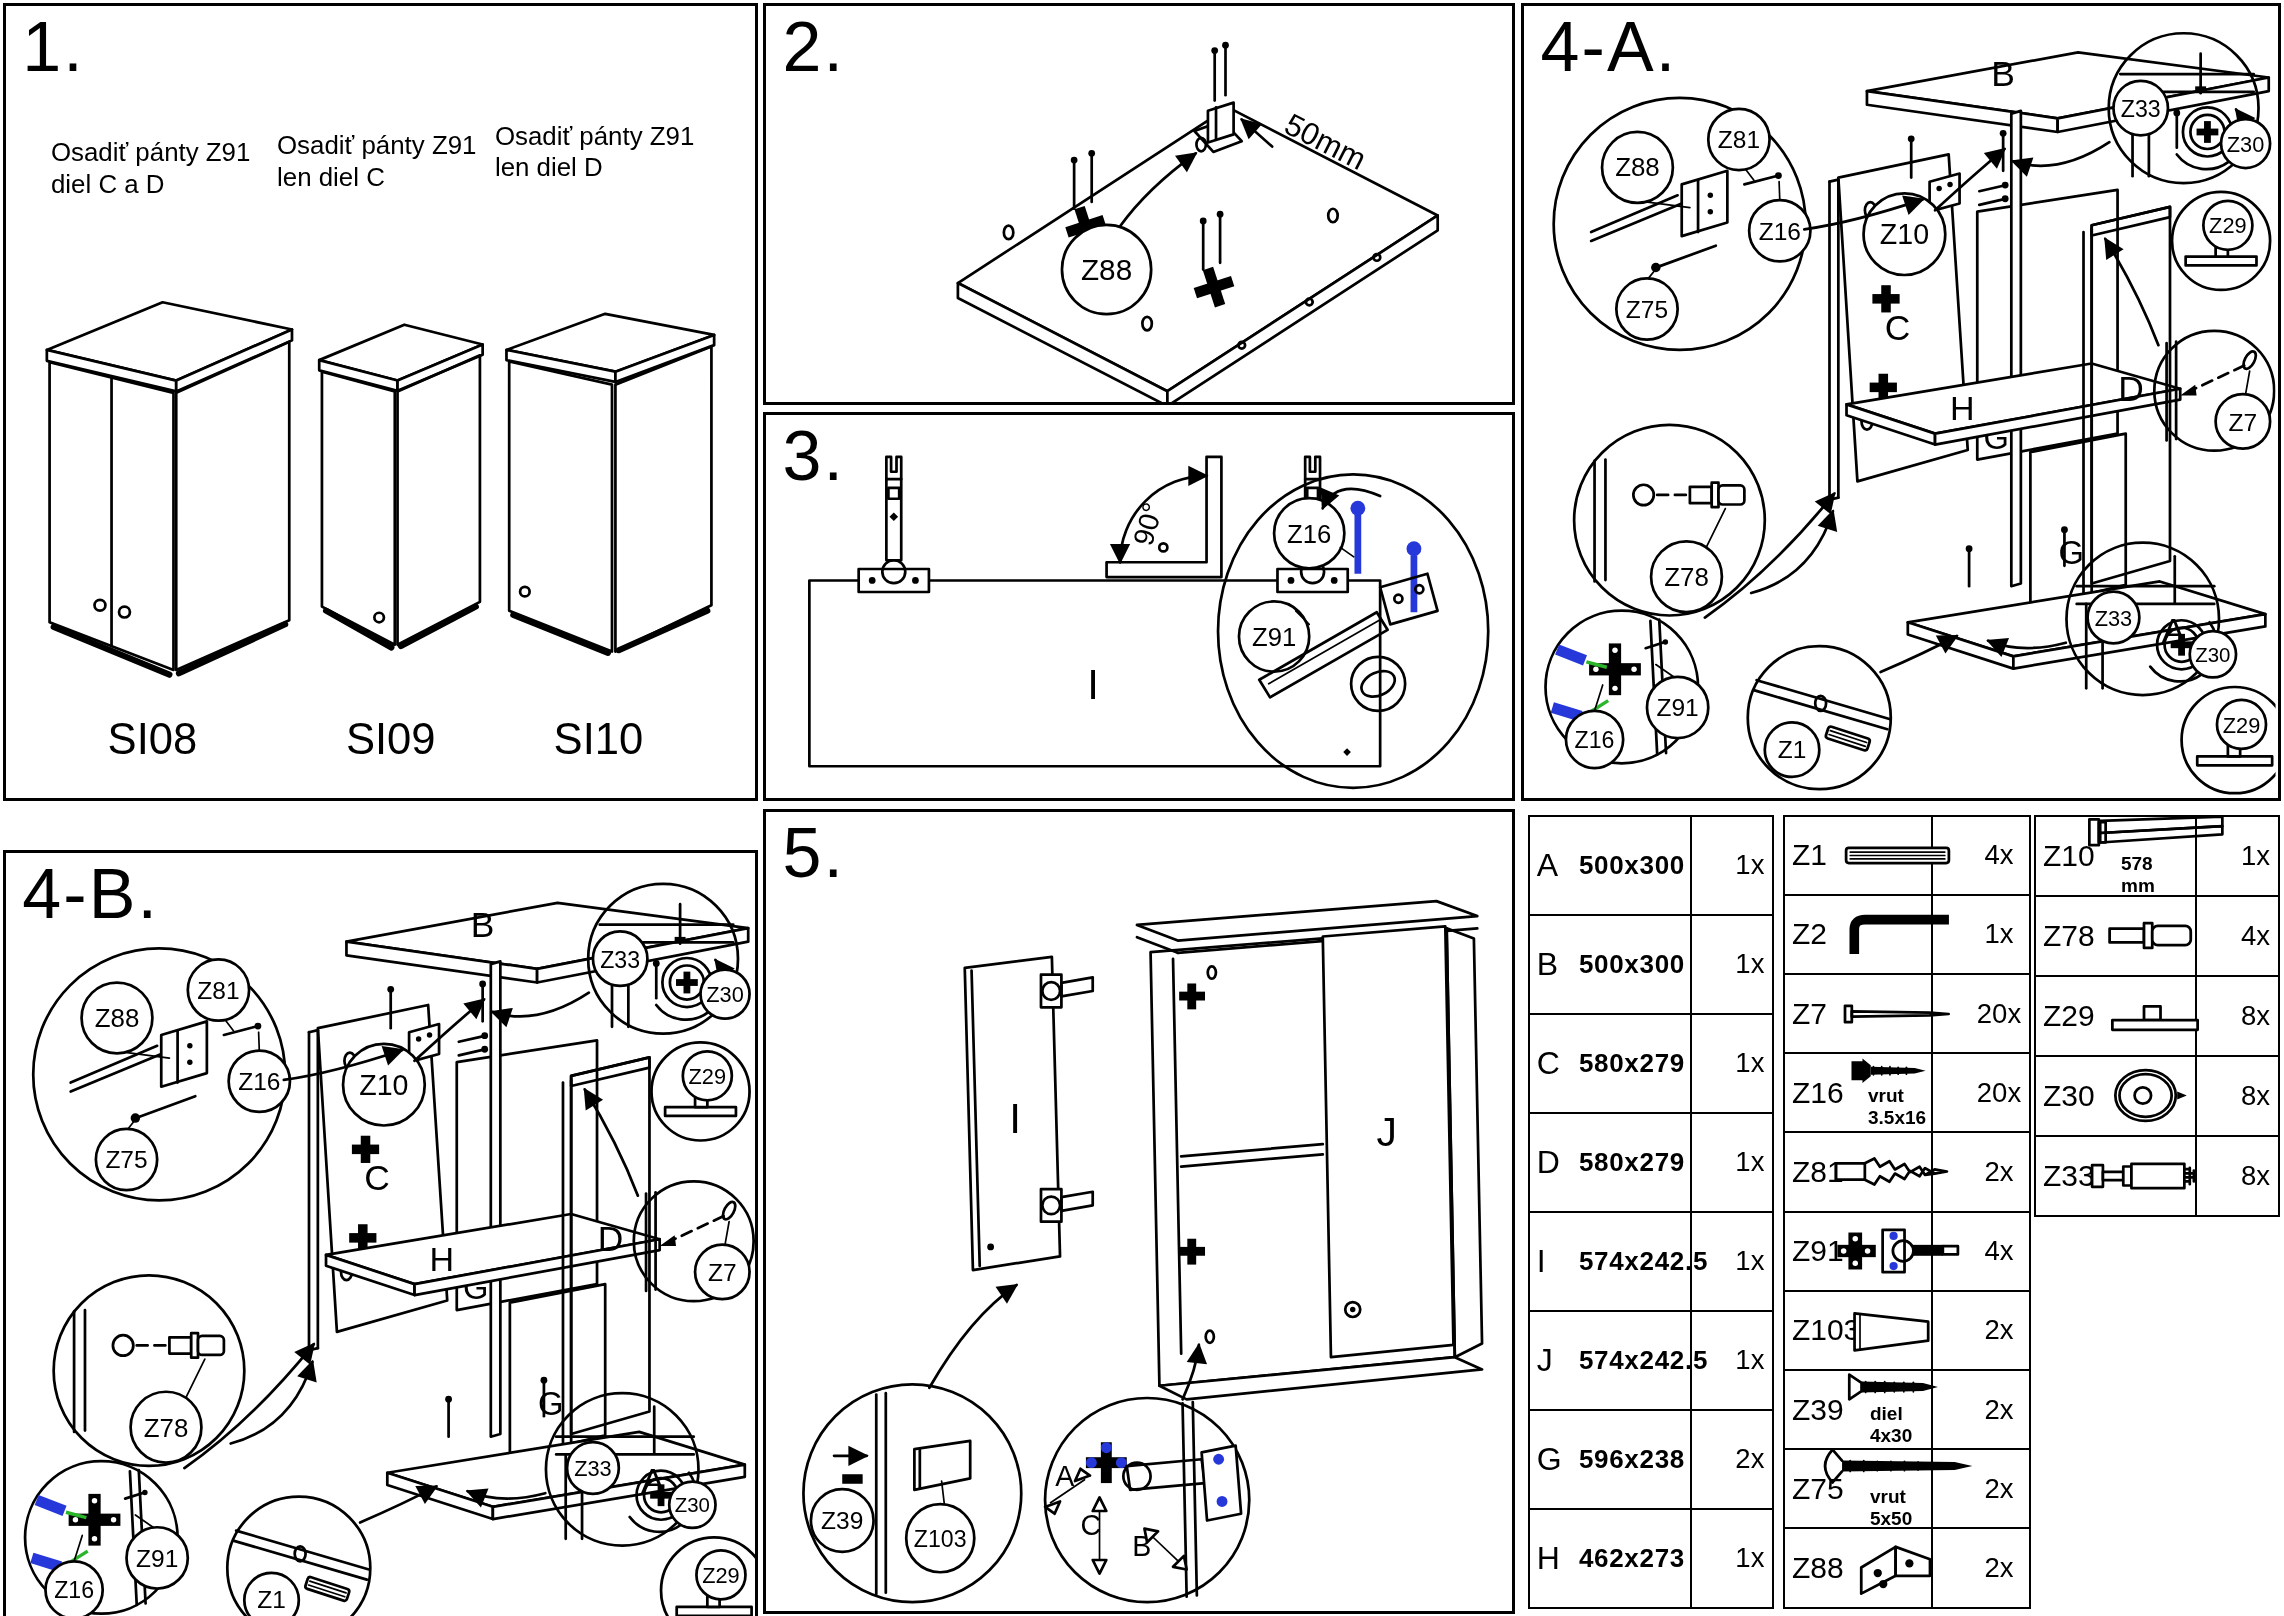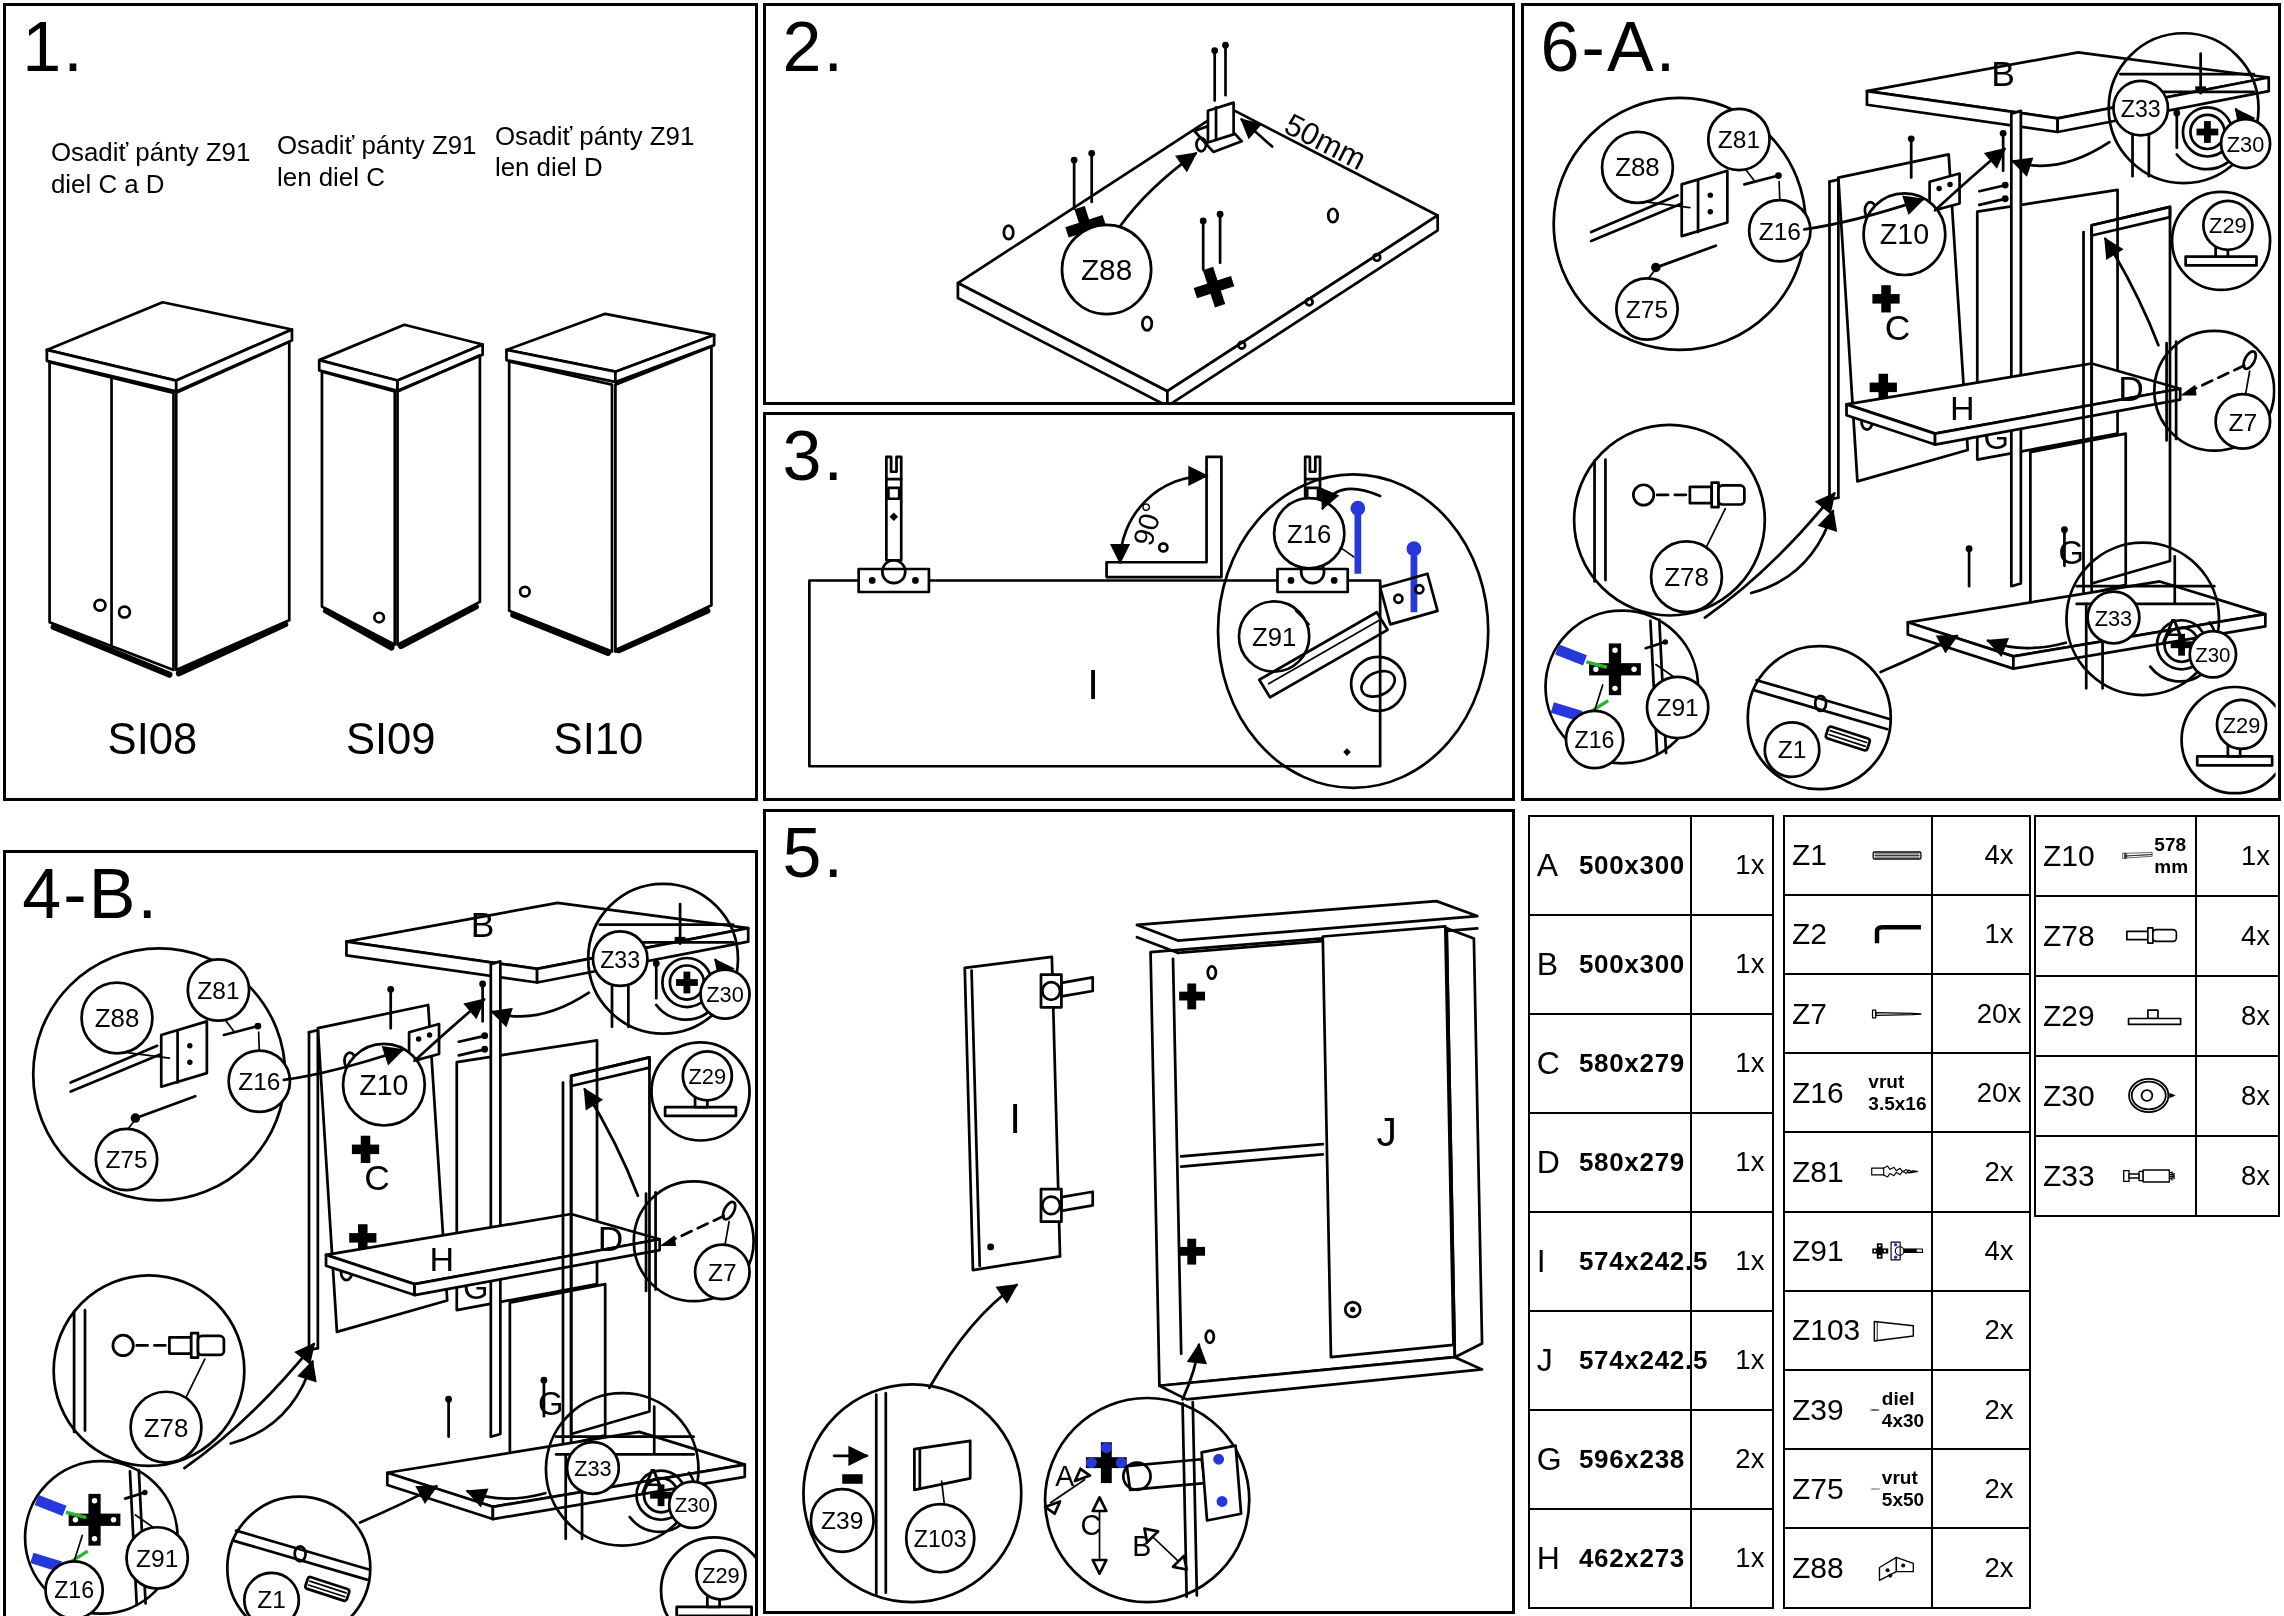--- a/index.html
+++ b/index.html
@@ -29,21 +29,21 @@
   .trow{display:flex;flex:1;border-top:2.7px solid #000;min-height:0;}
   .trow:first-child{border-top:none;}
   .tmain{flex:1;display:flex;align-items:center;padding:0 6.9px;border-right:2.7px solid #000;gap:4.1px;min-width:0;}
   .tqty{display:flex;align-items:center;justify-content:center;font-size:27.5px;padding-left:36px;}
   #tbl-parts .tqty{width:44px;}
   #tbl-hw1 .tqty{width:60px;}
   #tbl-hw2 .tqty{width:45px;}
   .tid{font-size:32px;width:38px;flex:none;}
   #tbl-hw1 .tid,#tbl-hw2 .tid{width:74px;font-size:30px;}
   .tdim{flex:1;text-align:center;font-size:26px;letter-spacing:0.7px;font-weight:bold;}
-  .iconwrap{flex:1;display:flex;flex-direction:row;align-items:center;justify-content:center;gap:0.7px;min-width:0;}
+  .iconwrap{flex:1;display:flex;flex-direction:column;align-items:center;justify-content:center;gap:0.7px;min-width:0;}
   .sub{font-size:19px;font-weight:700;}
 </style>
 </head>
 <body>
 
 <svg width="0" height="0" style="position:absolute" aria-hidden="true">
 <defs>
 <marker id="ah" markerWidth="36" markerHeight="36" refX="30" refY="18" orient="auto-start-reverse" markerUnits="userSpaceOnUse">
   <path d="M3,3 L33,18 L3,33 Z" fill="#000"></path>
 </marker>
@@ -443,21 +443,21 @@
         <circle class="ln" cx="902" cy="398" r="40"></circle>
         <ellipse class="ln" cx="902" cy="398" rx="26" ry="17" transform="rotate(-25 902 398)"></ellipse>
         <line class="lnt" x1="846" y1="196" x2="866" y2="210"></line>
         <line class="lnt" x1="780" y1="290" x2="800" y2="310"></line>
       </g>
       <path class="ln" d="M 905 120 Q 840 92 820 138" marker-end="url(#ah)"></path>
     </svg>
   </div>
 
   <div class="panel" id="p4a" style="left:1521px;top:2.7px;width:760px;height:798px;">
-    <div class="pnum">6-A.</div>
+    <div class="pnum">4-A.</div>
     <svg class="draw" viewBox="0 0 1100 1163">
       <use href="#exploded"></use>
     </svg>
   </div>
 
   <div class="panel" id="p4b" style="left:2.7px;top:850px;width:755px;height:805px;">
     <div class="pnum">4-B.</div>
     <svg class="draw" viewBox="0 0 1100 1163">
       <use href="#exploded"></use>
     </svg>

